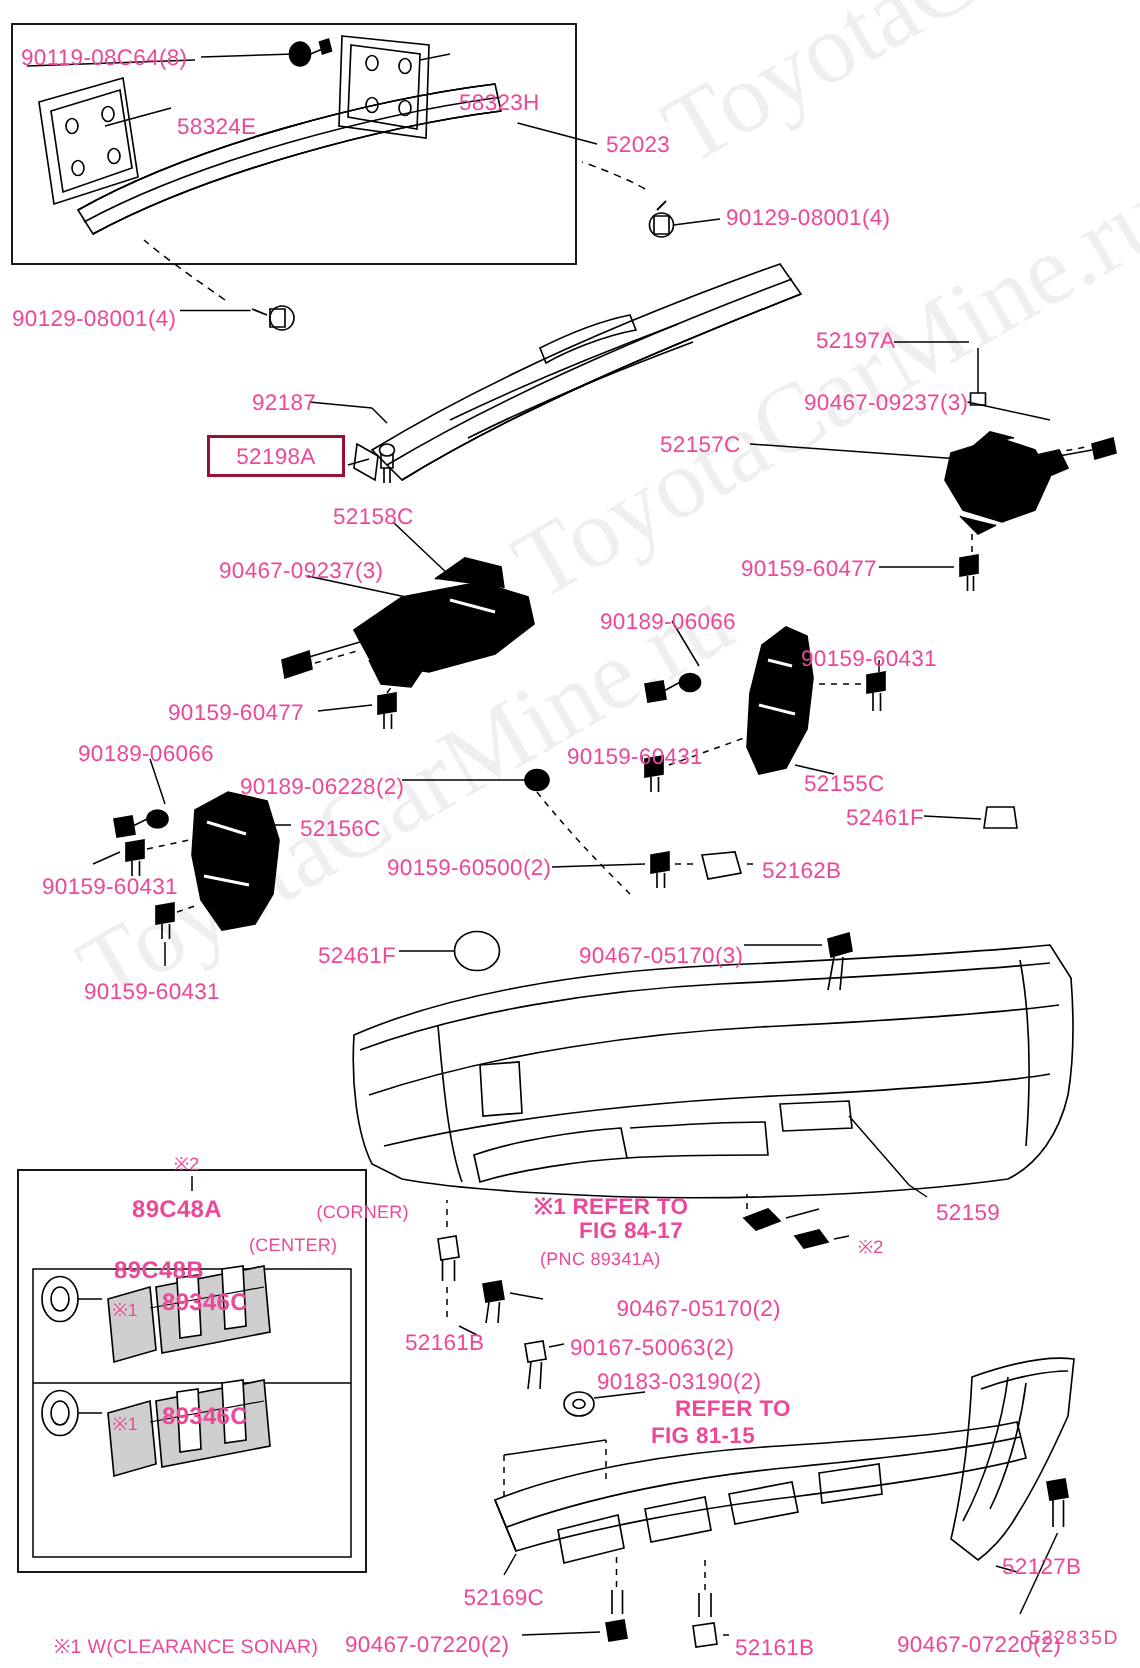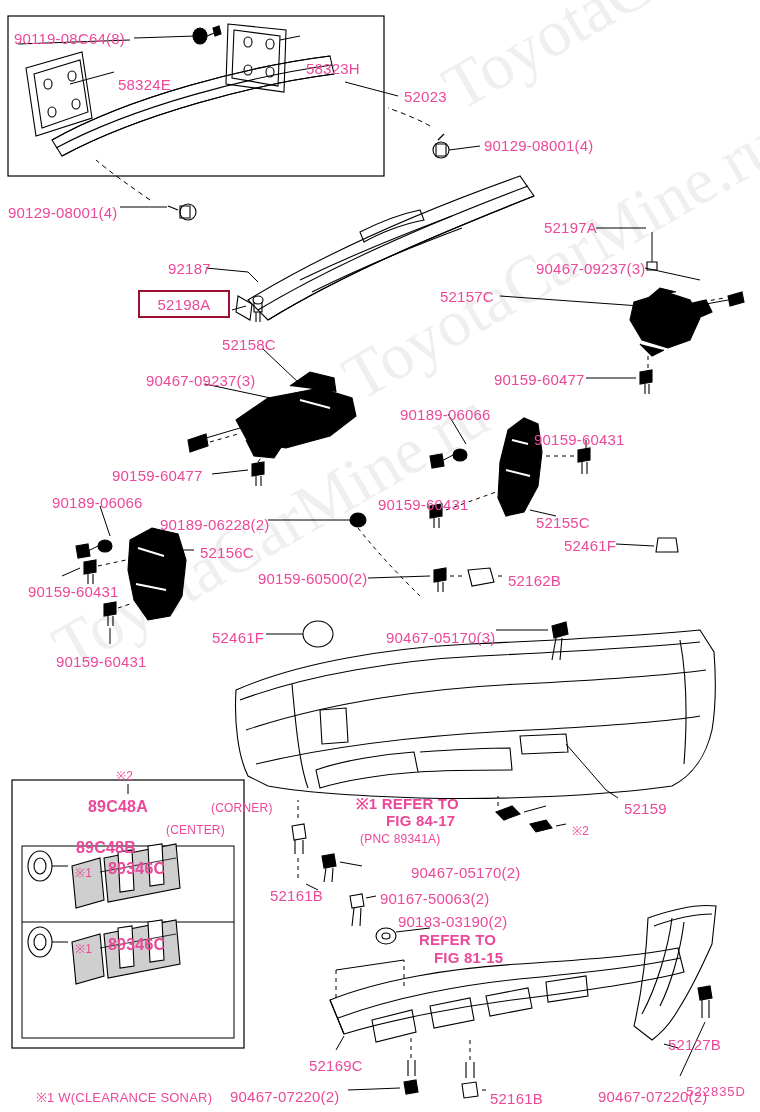--- a/index.html
+++ b/index.html
@@ -404,21 +404,21 @@
       <div class="lbl bold" style="left: 108px; top: 936px;">89346C</div>
       <div class="lbl bold2" style="left: 356px; top: 793px;">※1 REFER TO</div>
       <div class="lbl bold2" style="left: 386px; top: 812px;">FIG 84-17</div>
       <div class="lbl small" style="left: 360px; top: 832px;">(PNC 89341A)</div>
       <div class="lbl small" style="left: 572px; top: 822px;">※2</div>
       <div class="lbl" style="left: 624px; top: 800px;">52159</div>
       <div class="lbl" style="left: 366px; top: 864px; margin-left: 45px;">90467-05170(2)</div>
       <div class="lbl" style="left: 270px; top: 887px;">52161B</div>
       <div class="lbl" style="left: 380px; top: 890px;">90167-50063(2)</div>
       <div class="lbl" style="left: 398px; top: 913px;">90183-03190(2)</div>
-      <div class="lbl bold2" style="left: 419px; top: 931px; text-align: center;">REFER TO</div>
+      <div class="lbl bold2" style="left: 450px; top: 931px; text-align: center;">REFER TO</div>
       <div class="lbl bold2" style="left: 434px; top: 949px;">FIG 81-15</div>
       <div class="lbl" style="left: 668px; top: 1036px;">52127B</div>
       <div class="lbl" style="left: 309px; top: 1057px;">52169C</div>
       <div class="lbl" style="left: 230px; top: 1088px;">90467-07220(2)</div>
       <div class="lbl" style="left: 490px; top: 1090px;">52161B</div>
       <div class="lbl" style="left: 598px; top: 1088px;">90467-07220(2)</div>
     </div>
 
   <div class="lbl footer-note">※1 W(CLEARANCE SONAR)</div>
   <div class="lbl diag-id">522835D</div>

